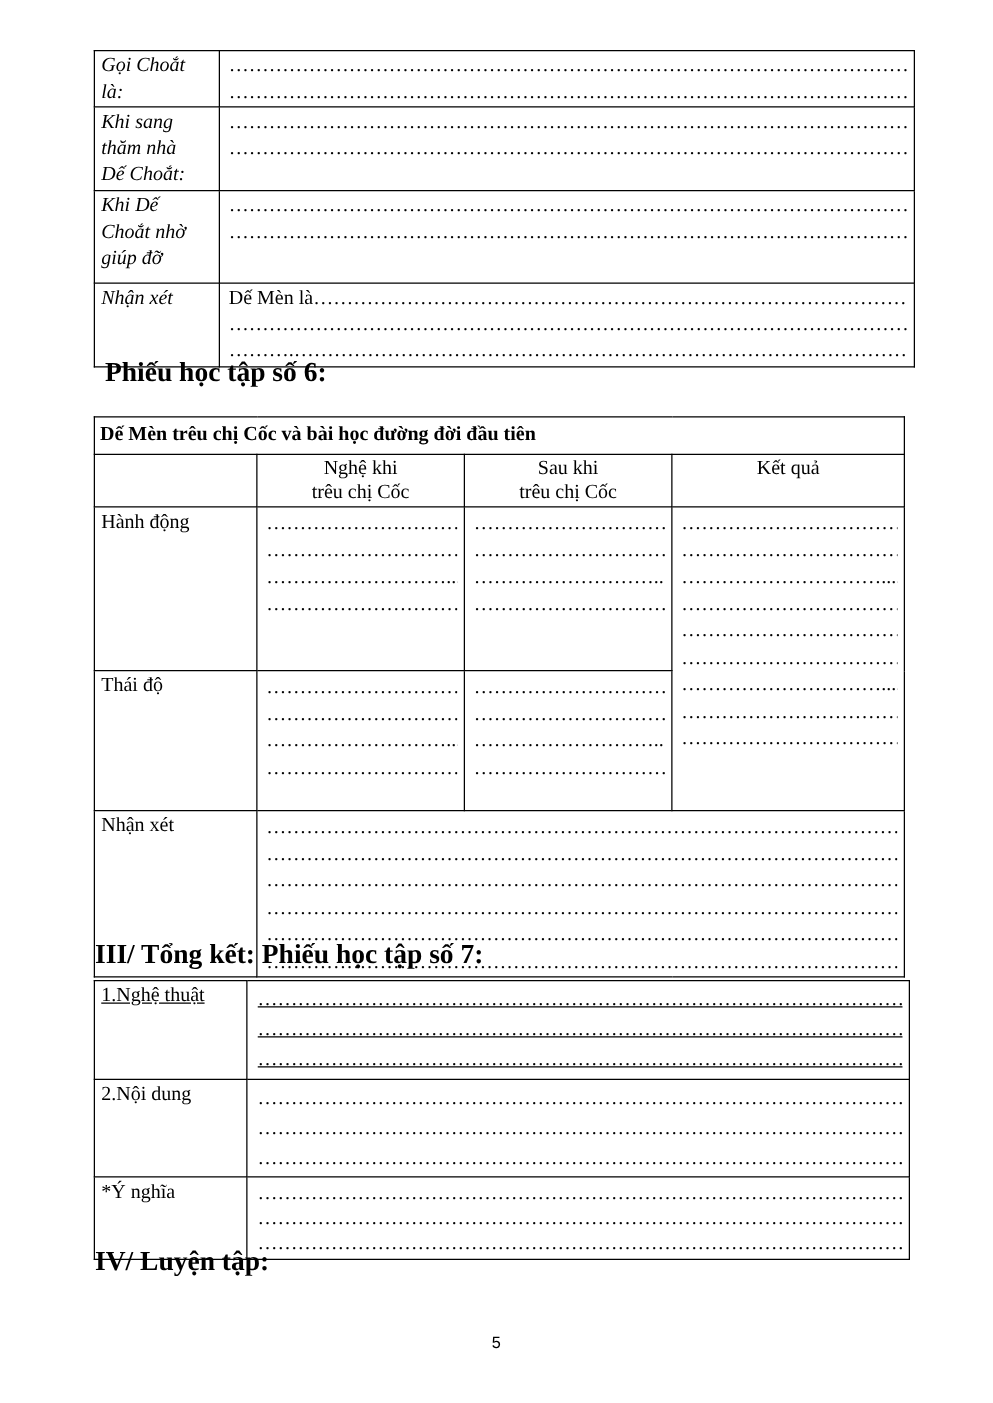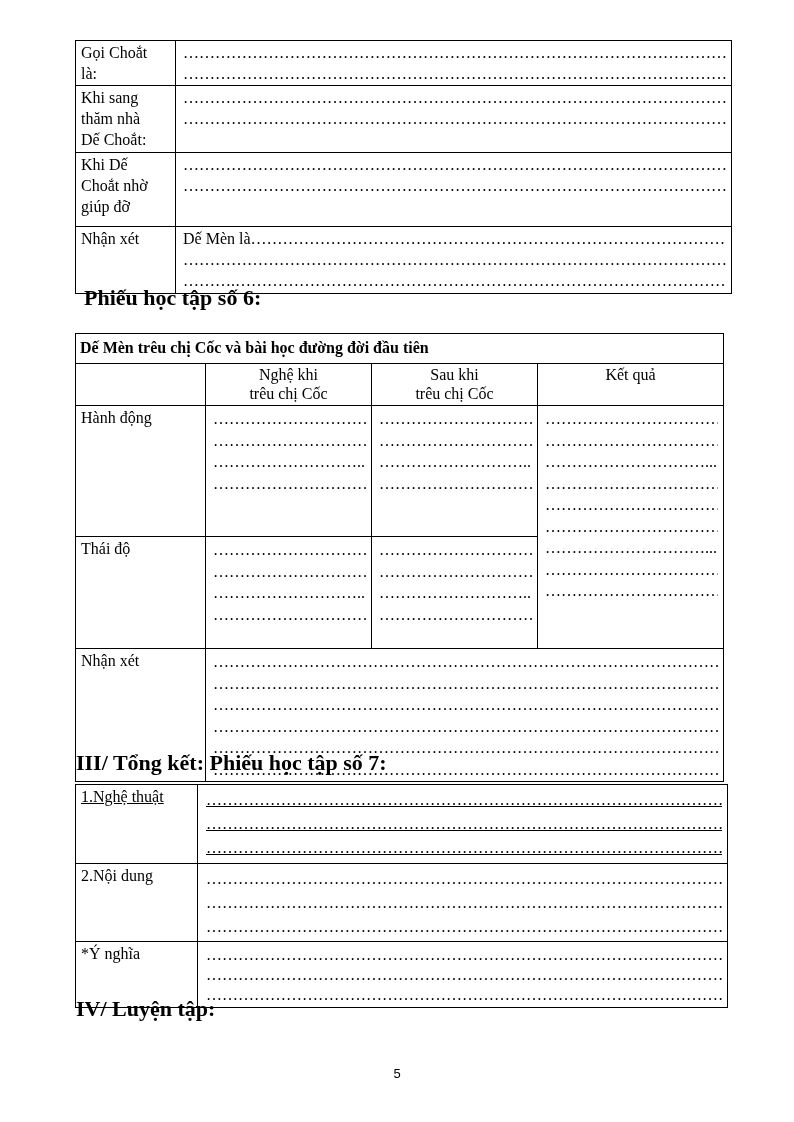--- a/index.html
+++ b/index.html
@@ -9,21 +9,21 @@
   }
   table { border-collapse:collapse; table-layout:fixed; position:absolute; background:#fff; }
   td {
     border:1px solid #000; vertical-align:top; padding:1px 5px;
     font-size:16px; line-height:21px; overflow:hidden;
   }
   .ln { display:block; white-space:nowrap; overflow:hidden; }
 
   
   .t1 { left:75px; top:40px; width:656px; }
-  .t1 .lblw { width:80px; }
+  .t1 .lblw { width:80px;font-style:italic; }
   .t1 tr.r0 td { height:41px; }
   .t1 tr.r1 td { height:64px; }
   .t1 tr.r2 td { height:71px; }
   .t1 tr.r3 td { height:64px; }
   .t1 td.val { padding-left:7px; }
 
   
   .h { position:absolute; font-weight:bold; font-size:22px; line-height:20px; white-space:nowrap; }
   .h6 { left:84px; top:288px; }
   .h7 { left:76px; top:753px; }

